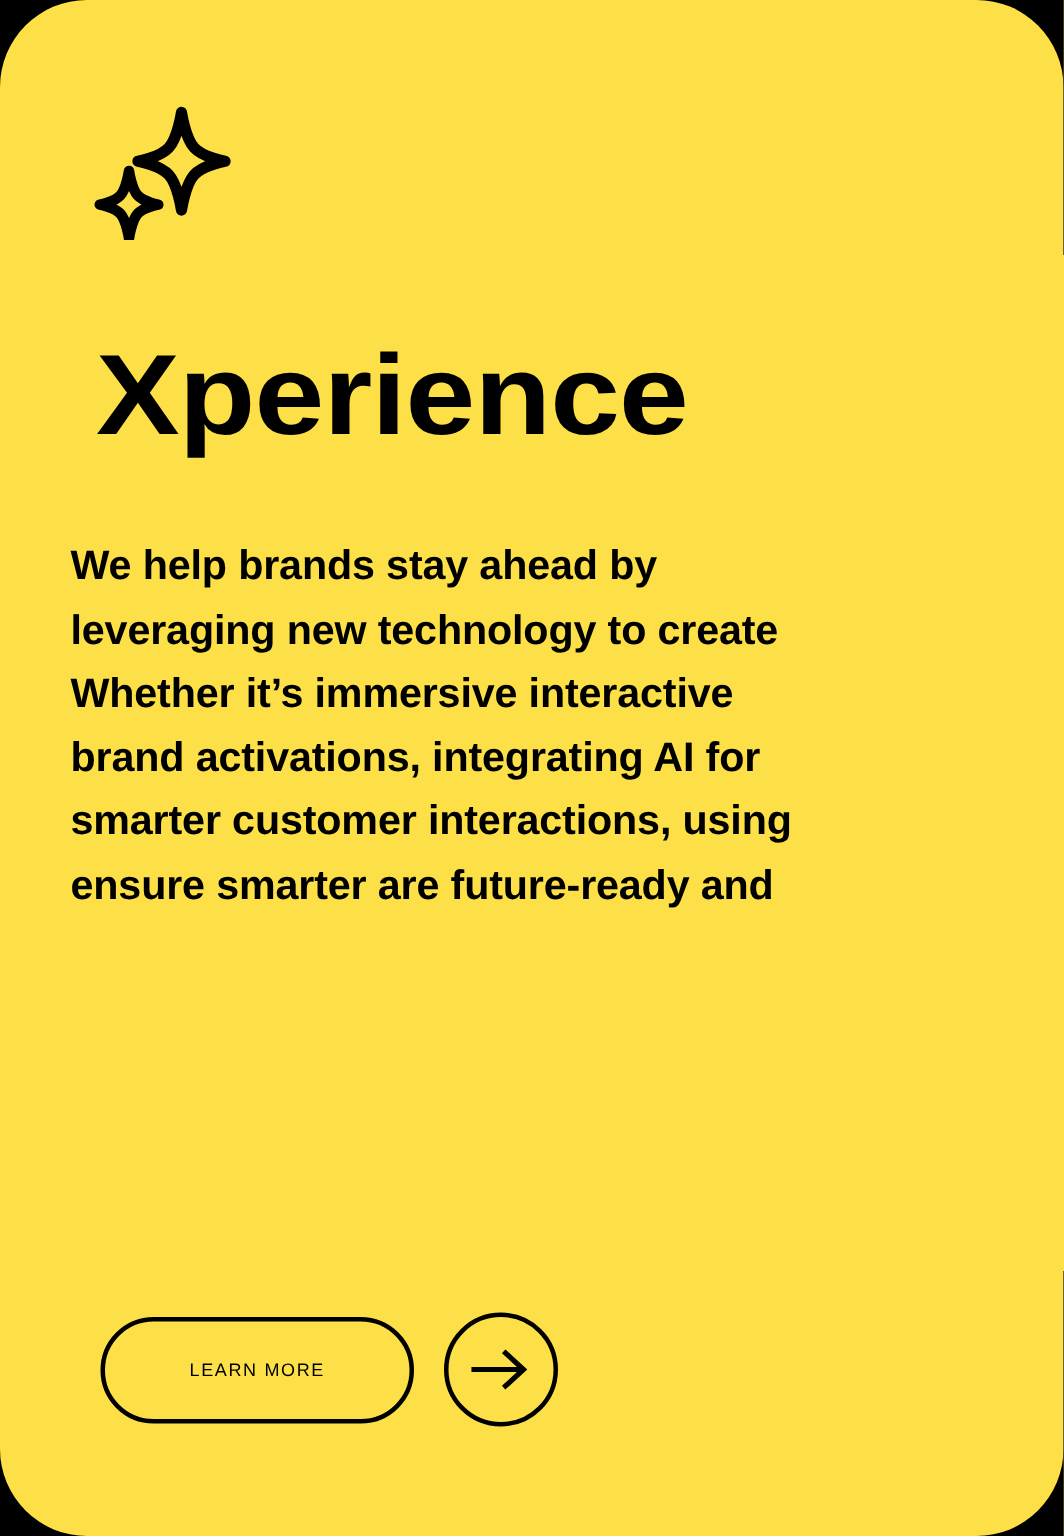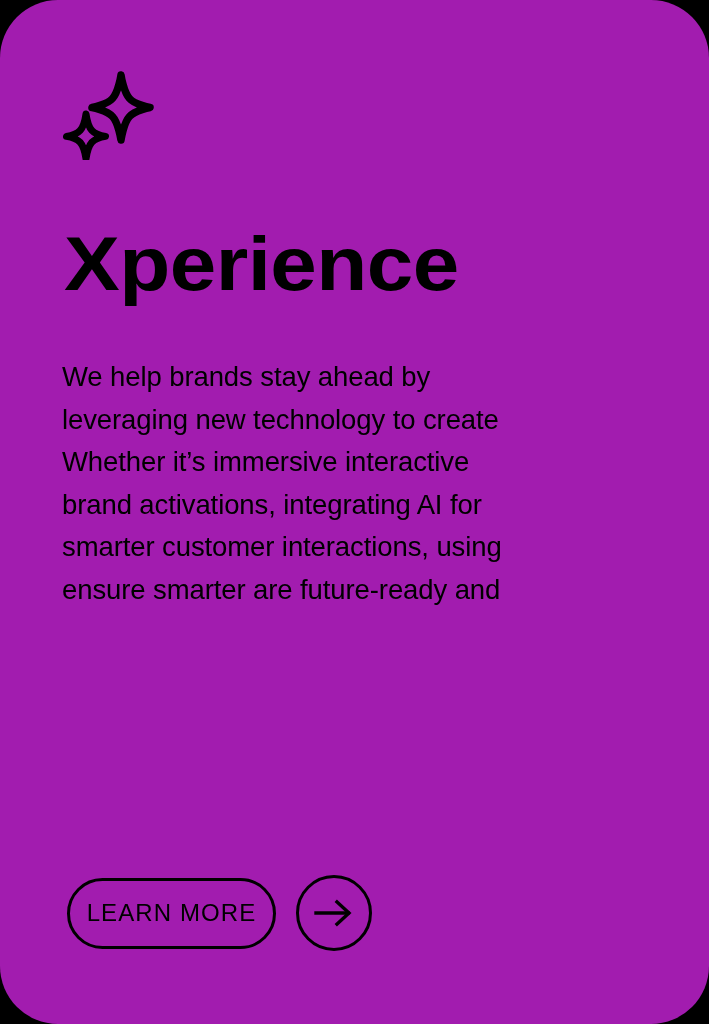--- a/index.html
+++ b/index.html
@@ -14,21 +14,21 @@
 
   body {
     font-family: "Liberation Sans", "DejaVu Sans", sans-serif;
     -webkit-font-smoothing: antialiased;
   }
 
   .card {
     position: relative;
     width: 709px;
     height: 1024px;
-    background: #a21caf;
+    background: #fde047;
     border-radius: 58px;
     overflow: hidden;
   }
 
   
   .icon-wrap {
     position: absolute;
     left: 62px;
     top: 68px;
     width: 92px;
@@ -47,26 +47,26 @@
     letter-spacing: -0.5px;
     color: #000000;
     transform: scaleX(1.10);
     transform-origin: left center;
     white-space: nowrap;
   }
 
   
   .body-copy {
     position: absolute;
-    left: 62px;
+    left: 47px;
     top: 356px;
     width: 562px;
     font-size: 27.5px;
     line-height: 42.5px;
-    font-weight: 400;
+    font-weight: 700;
     letter-spacing: -0.1px;
     color: #000000;
   }
   .body-copy .line { display: block; white-space: nowrap; }
 
   
   .actions {
     position: absolute;
     left: 67px;
     top: 875px;
@@ -76,21 +76,21 @@
   }
 
   .learn-more {
     width: 209px;
     height: 71px;
     border: 3px solid #000000;
     border-radius: 36px;
     background: transparent;
     color: #000000;
     font-family: "Liberation Sans", "DejaVu Sans", sans-serif;
-    font-size: 24px;
+    font-size: 12px;
     font-weight: 500;
     letter-spacing: 1.1px;
     display: flex;
     align-items: center;
     justify-content: center;
     cursor: pointer;
   }
 
   .arrow-btn {
     width: 76px;

